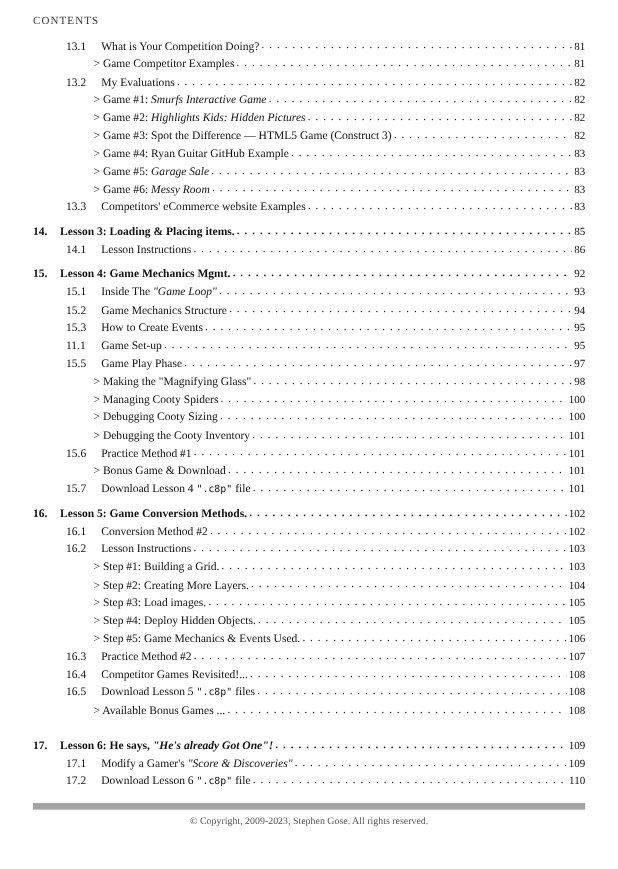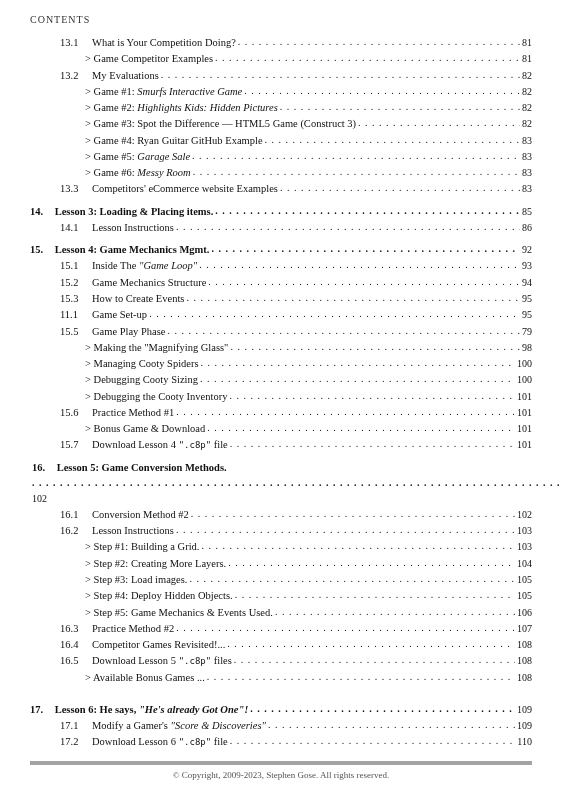--- a/index.html
+++ b/index.html
@@ -57,21 +57,21 @@
     .toc-page {
       white-space: nowrap;
       font-size: 10px;
     }
     .toc-entry.level0 .toc-page { font-weight: normal; }
     em { font-style: italic; }
     .footer {
       text-align: center;
       font-size: 9px;
       color: #555;
-      border-top: 4px solid #a3a3a3;
+      border-top: 6px solid #a3a3a3;
       padding-top: 5px;
       margin-top: 10px;
     }
   </style>
 </head>
 <body>
 
 <div class="page">
   <div class="contents-header">CONTENTS</div>
   <div class="toc-list" id="toc-container">
@@ -156,21 +156,21 @@
         <span class="toc-page">95</span>
       </div>
       <div class="toc-entry level1">
         <span class="toc-label"><span style="min-width:32px;display:inline-block">11.1</span>Game Set-up</span>
         <span class="toc-dots"></span>
         <span class="toc-page">95</span>
       </div>
       <div class="toc-entry level1">
         <span class="toc-label"><span style="min-width:32px;display:inline-block">15.5</span>Game Play Phase</span>
         <span class="toc-dots"></span>
-        <span class="toc-page">79</span>
+        <span class="toc-page">97</span>
       </div>
       <div class="toc-entry level2">
         <span class="toc-label">&gt; Making the "Magnifying Glass"</span>
         <span class="toc-dots"></span>
         <span class="toc-page">98</span>
       </div>
       <div class="toc-entry level2">
         <span class="toc-label">&gt; Managing Cooty Spiders</span>
         <span class="toc-dots"></span>
         <span class="toc-page">100</span>
@@ -193,21 +193,21 @@
       <div class="toc-entry level2">
         <span class="toc-label">&gt; Bonus Game &amp; Download</span>
         <span class="toc-dots"></span>
         <span class="toc-page">101</span>
       </div>
       <div class="toc-entry level1">
         <span class="toc-label"><span style="min-width:32px;display:inline-block">15.7</span>Download Lesson 4 <span style="font-family:monospace;font-size:9px">".c8p"</span> file</span>
         <span class="toc-dots"></span>
         <span class="toc-page">101</span>
       </div>
-      <div class="toc-entry level0" style="margin-top: 6px; flex-direction: column;">
+      <div class="toc-entry level0" style="margin-top: 6px;">
         <span class="toc-label"><strong><span style="min-width:22px;display:inline-block">16.</span> Lesson 5: Game Conversion Methods.</strong></span>
         <span class="toc-dots"></span>
         <span class="toc-page">102</span>
       </div>
       <div class="toc-entry level1">
         <span class="toc-label"><span style="min-width:32px;display:inline-block">16.1</span>Conversion Method #2</span>
         <span class="toc-dots"></span>
         <span class="toc-page">102</span>
       </div>
       <div class="toc-entry level1">

